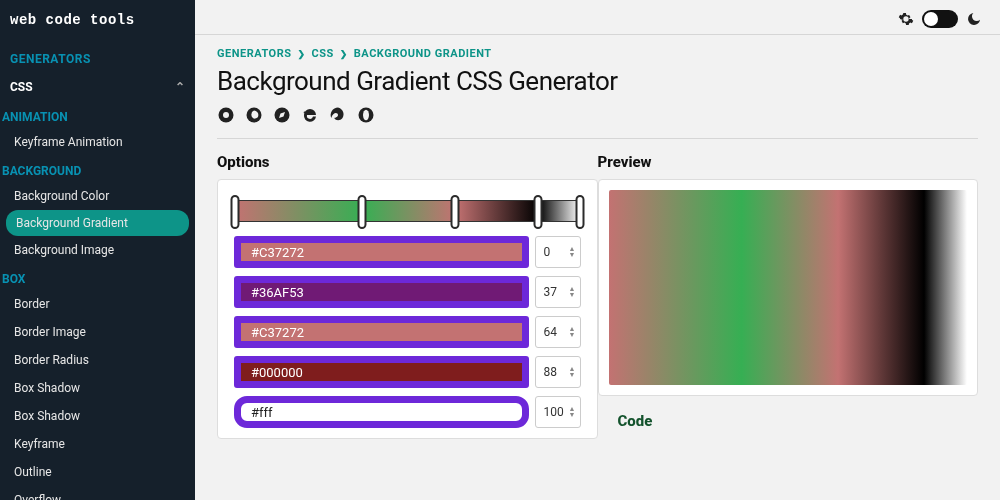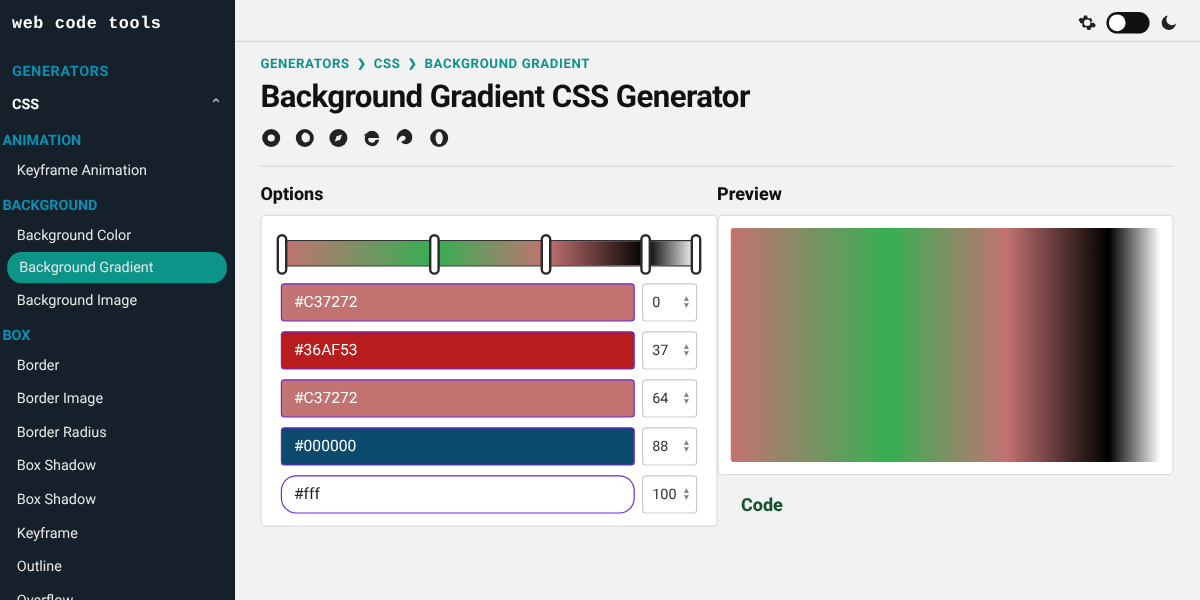--- a/index.html
+++ b/index.html
@@ -18,33 +18,33 @@
 .nav-item.active { background: #0d9488; border-radius: 12px; margin: 0 6px; padding: 6px 10px; }
 .main { flex: 1; overflow-y: auto; background: #f2f2f2; display: flex; flex-direction: column; }
 .topbar { display: flex; justify-content: flex-end; align-items: center; padding: 10px 18px 6px; gap: 8px; }
 .toggle { width: 36px; height: 18px; background: #111; border-radius: 10px; position: relative; cursor: pointer; }
 .toggle::after { content: ""; position: absolute; left: 2px; top: 2px; width: 14px; height: 14px; background: #fff; border-radius: 50%; }
 .icon-small { width: 16px; height: 16px; color: #222; }
 .hr { border: none; border-top: 1px solid #d6d6d6; margin: 0; }
 .content { padding: 12px 22px 0; }
 .breadcrumb { font-size: 11px; font-weight: bold; color: #0d9488; letter-spacing: 0.5px; display: flex; align-items: center; gap: 6px; }
 .breadcrumb .sep { color: #0d9488; font-size: 9px; }
-.page-title { font-size: 26px; font-weight: 700; color: #111; margin: 6px 0 10px; letter-spacing: -0.5px; }
+.page-title { font-size: 26px; font-weight: 400; color: #111; margin: 6px 0 10px; letter-spacing: -0.5px; }
 .browser-icons { display: flex; gap: 10px; margin-bottom: 14px; }
 .browser-icons svg { width: 18px; height: 18px; color: #222; }
 .panels { display: flex; }
 .col { flex: 1; min-width: 0; }
 .panel-title { font-size: 15px; font-weight: 800; color: #111; margin-bottom: 8px; }
 .card { background: #fff; border: 1px solid #ddd; border-radius: 4px; padding: 10px; }
 .gradient-bar-wrap { padding: 10px 6px 14px; }
 .gradient-bar { height: 22px; border: 1px solid #333; border-radius: 2px; position: relative; background: linear-gradient(to right, #C37272 0%, #36AF53 37%, #C37272 64%, #000000 88%, #ffffff 100%); }
 .handle { position: absolute; top: -6px; width: 9px; height: 34px; background: #fff; border: 2px solid #2b2b2b; border-radius: 5px; transform: translateX(-50%); cursor: pointer; }
 .color-rows { padding: 0 6px; display: flex; flex-direction: column; gap: 8px; }
 .color-row { display: flex; gap: 6px; }
-.color-input { flex: 1; height: 32px; border: 1px solid #6d28d9; border-radius: 3px; padding: 0 10px; font-size: 13px; color: #fff; display: flex; align-items: center; }
+.color-input { flex: 1; height: 32px; border: 7px solid #6d28d9; border-radius: 3px; padding: 0 10px; font-size: 13px; color: #fff; display: flex; align-items: center; }
 .color-input.white { color: #222; background: #fff; border-radius: 13px; }
 .stepper { width: 46px; height: 32px; border: 1px solid #ccc; border-radius: 3px; display: flex; align-items: center; justify-content: space-between; padding: 0 4px 0 8px; font-size: 12px; background: #fff; color: #333; }
 .stepper .arrows { display: flex; flex-direction: column; font-size: 7px; line-height: 6px; color: #888; }
 .preview-box { height: 195px; border-radius: 2px; background: linear-gradient(to right, #C37272 0%, #36AF53 37%, #C37272 64%, #000000 88%, #ffffff 100%); }
 .code-title { font-size: 15px; font-weight: 800; color: #14532d; margin-top: 16px; margin-left: 20px; }
 </style>
 </head>
 <body>
 
 <div class="app">
@@ -137,41 +137,41 @@
                   <div class="color-input" style="background: rgb(195, 114, 114);">#C37272</div>
                   <div class="stepper">
                     <span>0</span>
                     <span class="arrows">
                       <span>▲</span>
                       <span>▼</span>
                     </span>
                   </div>
                 </div>
                 <div class="color-row">
-                  <div class="color-input" style="background: #b91c1c;">#36AF53</div>
+                  <div class="color-input" style="background: #701a75;">#36AF53</div>
                   <div class="stepper">
                     <span>37</span>
                     <span class="arrows">
                       <span>▲</span>
                       <span>▼</span>
                     </span>
                   </div>
                 </div>
                 <div class="color-row">
                   <div class="color-input" style="background: rgb(195, 114, 114);">#C37272</div>
                   <div class="stepper">
                     <span>64</span>
                     <span class="arrows">
                       <span>▲</span>
                       <span>▼</span>
                     </span>
                   </div>
                 </div>
                 <div class="color-row">
-                  <div class="color-input" style="background: #0c4a6e;">#000000</div>
+                  <div class="color-input" style="background: #7f1d1d;">#000000</div>
                   <div class="stepper">
                     <span>88</span>
                     <span class="arrows">
                       <span>▲</span>
                       <span>▼</span>
                     </span>
                   </div>
                 </div>
                 <div class="color-row">
                   <div class="color-input white" style="background: rgb(255, 255, 255);">#fff</div>

